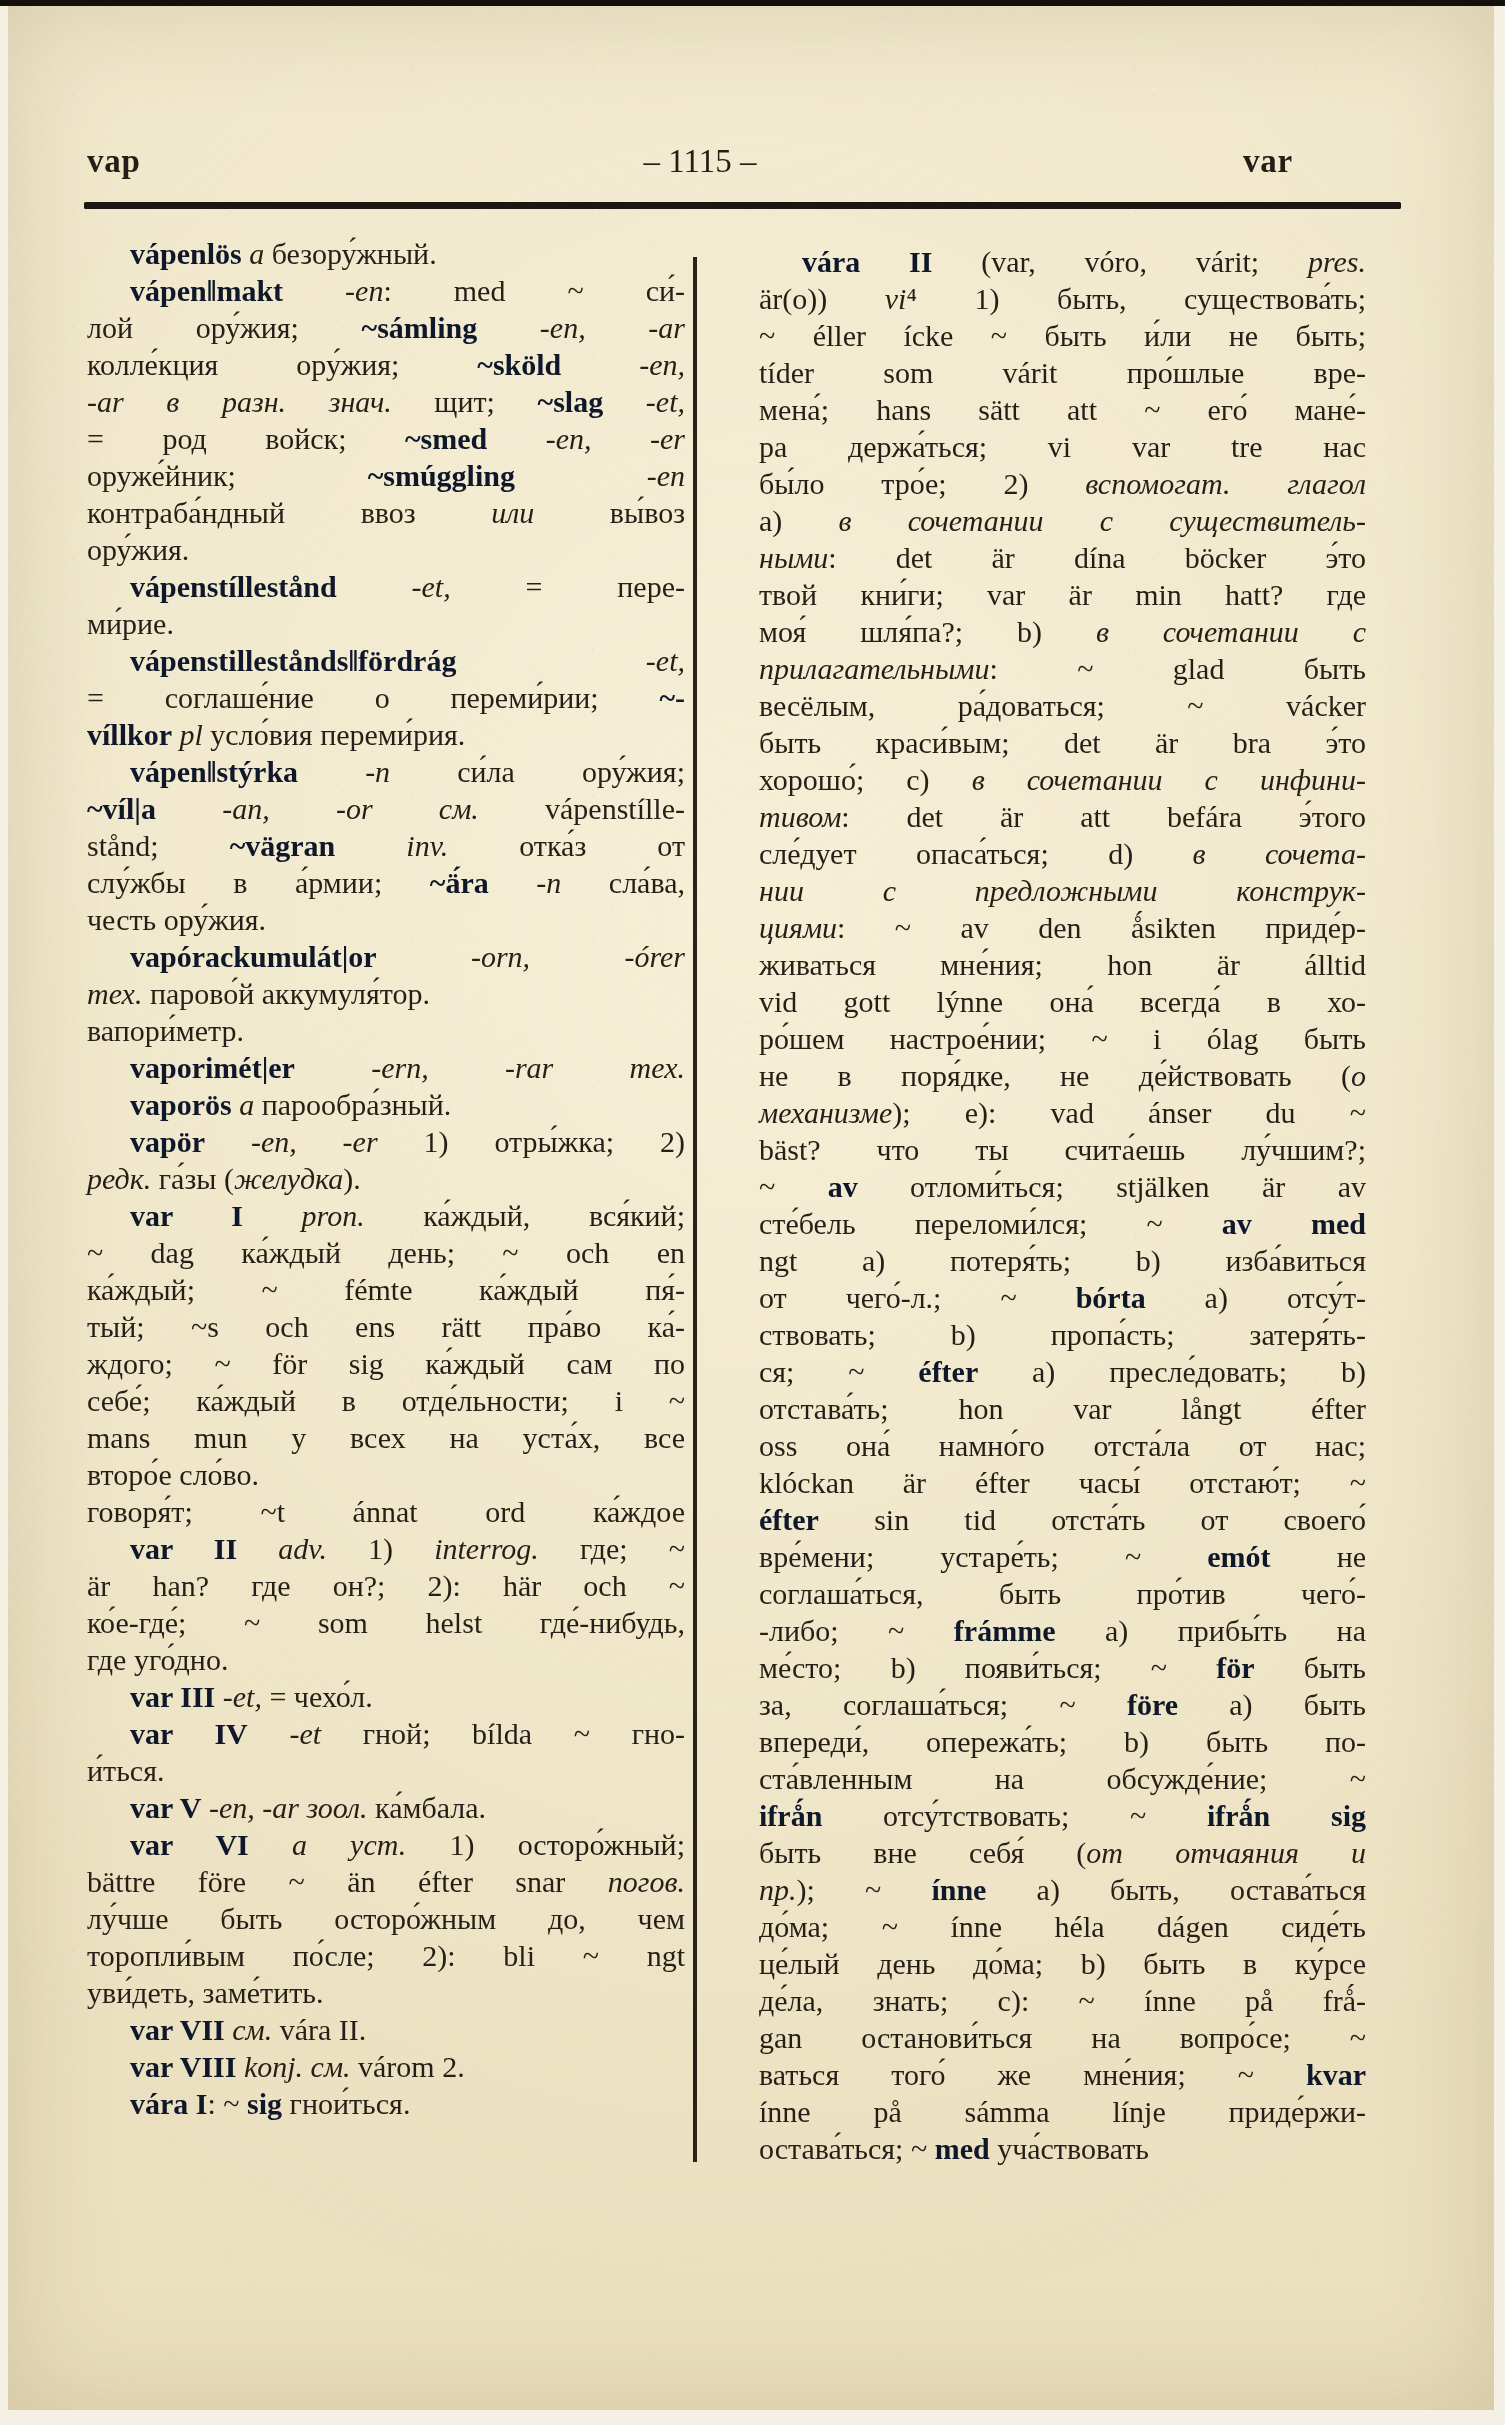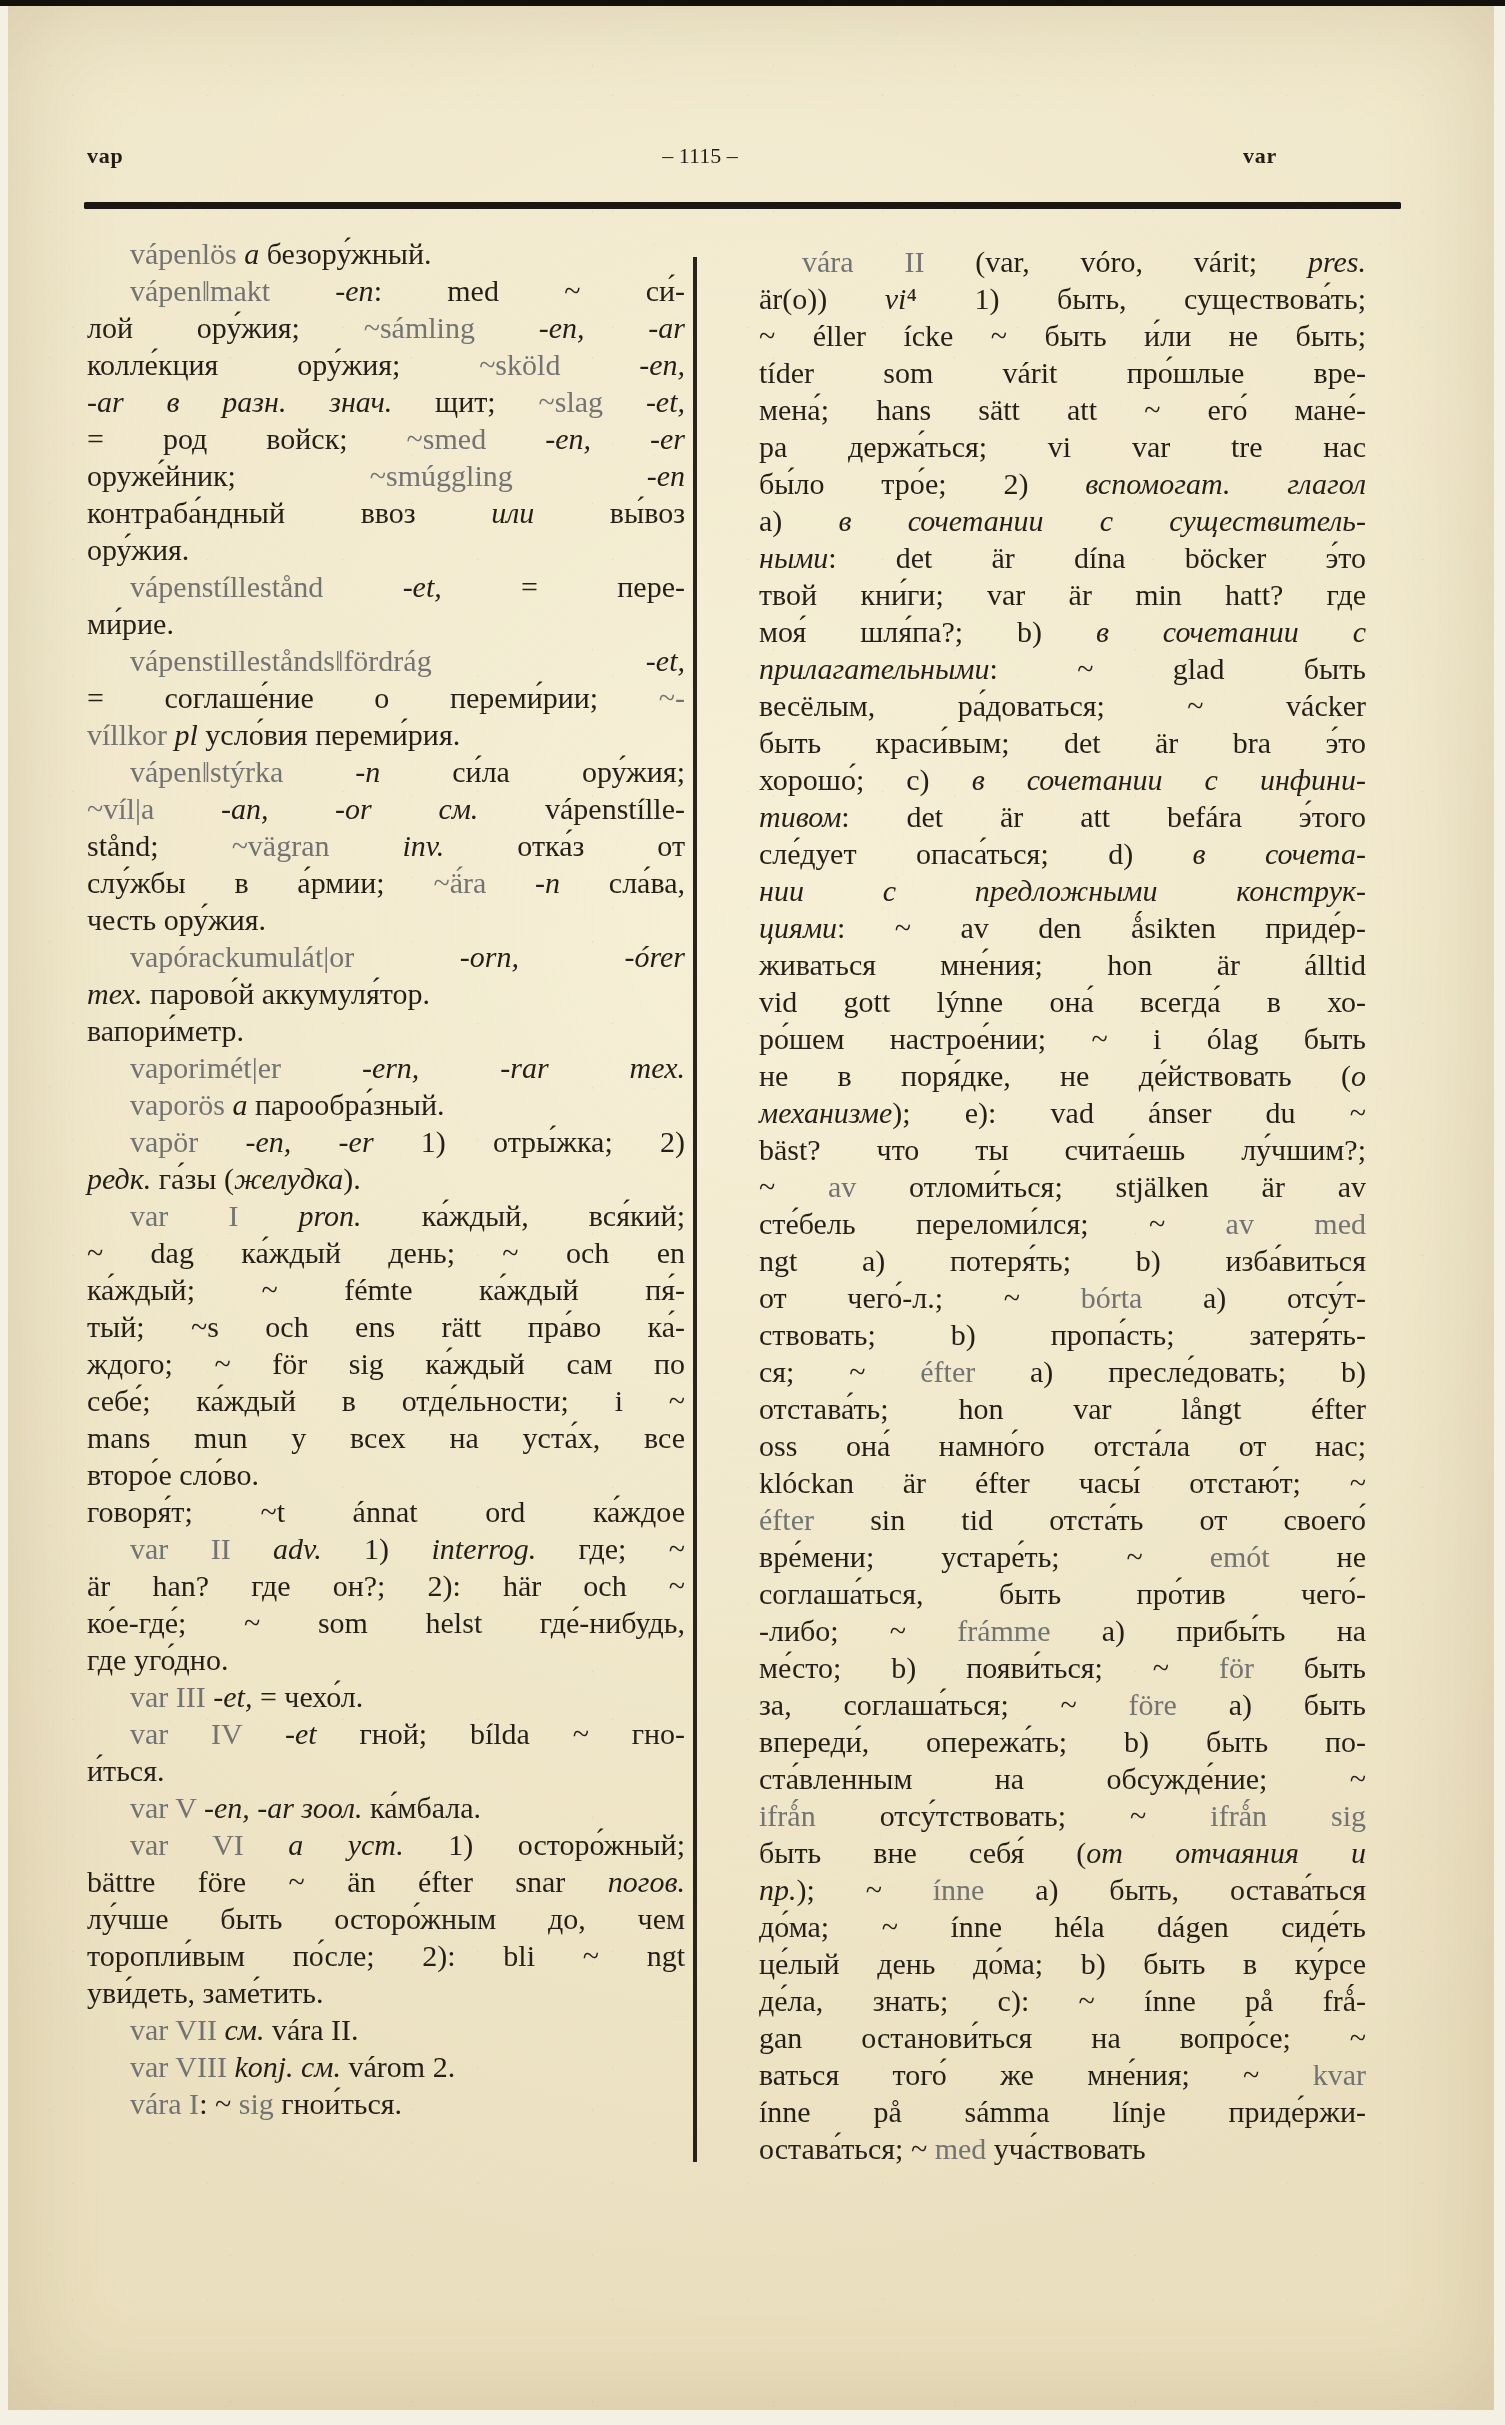--- a/index.html
+++ b/index.html
@@ -8,33 +8,33 @@
   #top-edge{position:absolute;left:0;top:0;width:100%;height:6.2px;background:#14110d;}
   #paper{position:absolute;left:7.8px;top:6.2px;right:12.5px;bottom:15.6px;
          background:
            radial-gradient(1.2px 1.2px at 23% 41%, rgba(187,156,92,.45), transparent 70%),
            radial-gradient(1.1px 1.1px at 67% 13%, rgba(187,156,92,.40), transparent 70%),
            radial-gradient(1.4px 1px at 48% 77%, rgba(187,156,92,.38), transparent 70%),
            radial-gradient(120% 90% at 50% 38%, rgba(255,251,232,.50), rgba(255,251,232,0) 65%),
            linear-gradient(180deg,#efe6c9 0%,#ece2c3 55%,#eadfbe 100%);
          background-size:181px 146px, 242px 211px, 135px 116px, 100% 100%, 100% 100%;
          box-shadow:inset 0 0 109px rgba(118,92,44,.20);}
-  .hdr{position:absolute;top:143px;font-size:22px;color:#241e16;text-align:center;}
+  .hdr{position:absolute;top:143px;font-size:33px;color:#241e16;text-align:center;}
   .hdr.b{font-weight:bold;letter-spacing:0.8px;}
   #rule{position:absolute;left:84px;top:202px;width:1317px;height:7px;background:#1c1712;border-radius:1.6px;}
   #divider{position:absolute;left:693px;top:257px;width:3.9px;height:1905px;background:#2a231b;}
   .col{position:absolute;color:#261f17;font-size:30px;line-height:37px;}
   #col-left{left:87px;top:235px;width:598px;}
   #col-right{left:759px;top:243px;width:607px;}
   .line{height:37px;white-space:nowrap;text-align:justify;}
   .line{white-space:normal;}
   .line.j{text-align:justify;text-align-last:justify;}
   .line.last{text-align:left;text-align-last:left;}
   .line.ind{text-indent:43px;}
-  .line b{font-weight:normal;color:#737373;}
+  .line b{font-weight:bold;color:#0f172a;}
   .line i{font-style:italic;}
 </style>
 </head>
 <body>
 
 <div id="frame">
   <div id="top-edge"></div>
   <div id="paper"></div>
 
   <div class="hdr b" style="left:87px;">vap</div>

